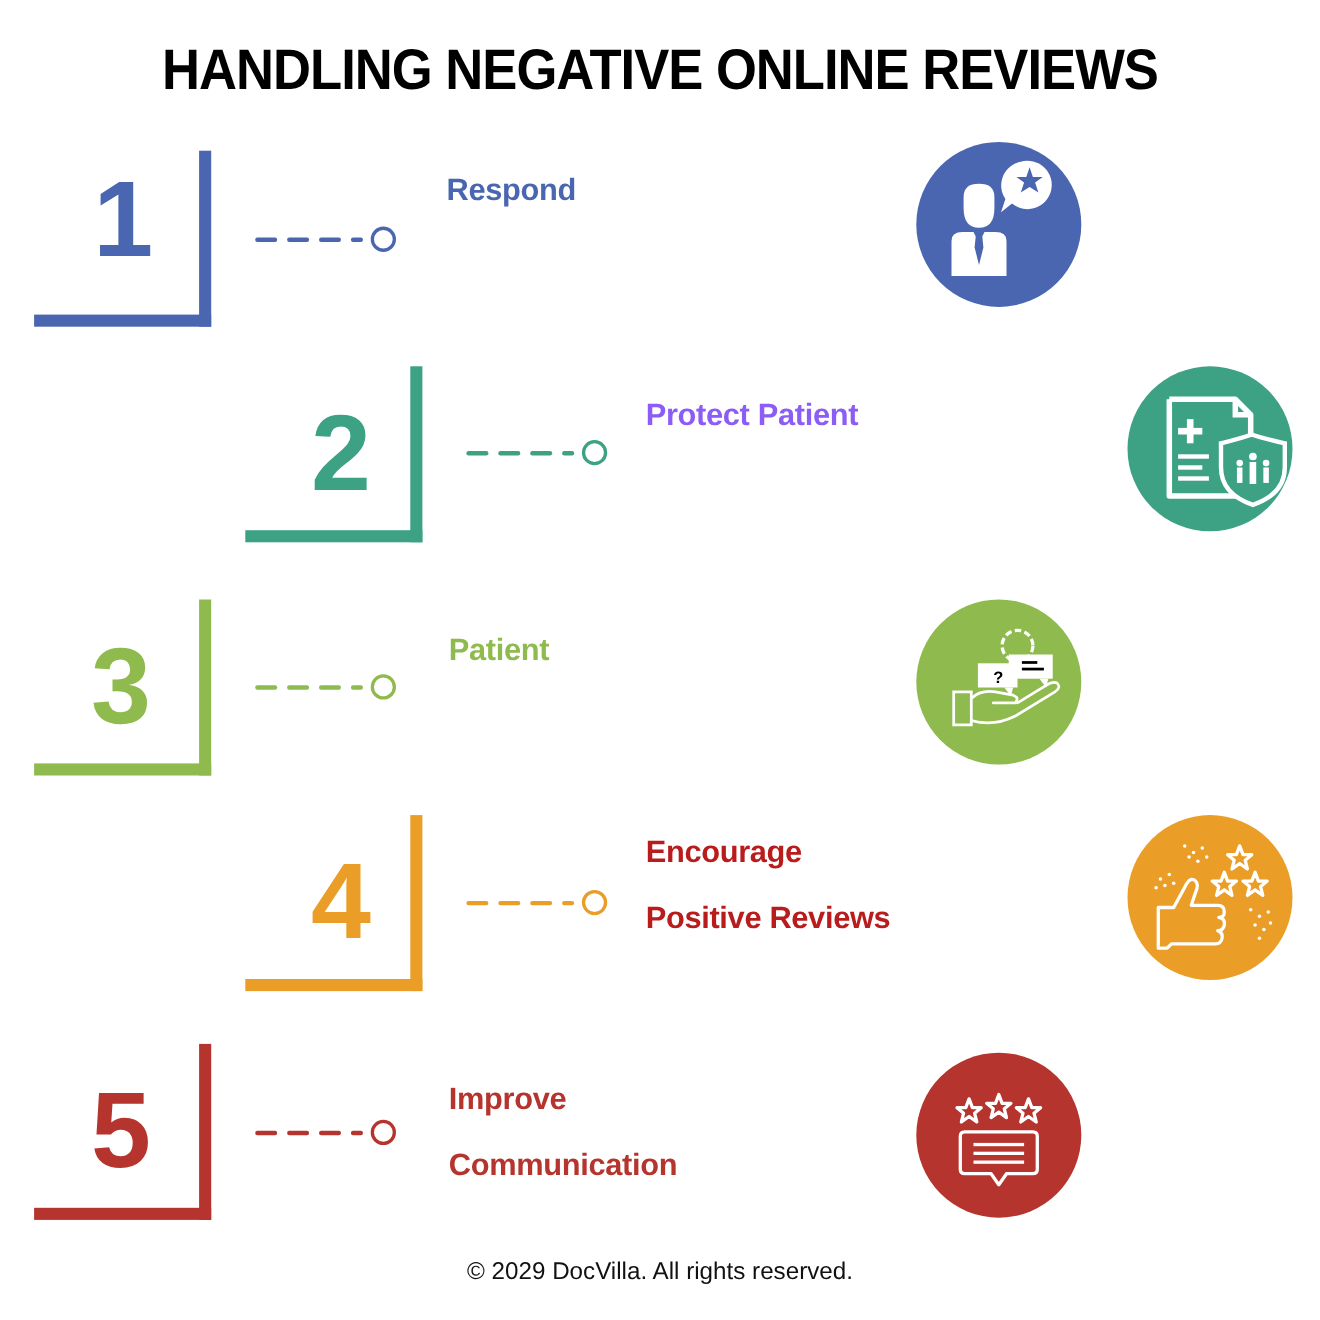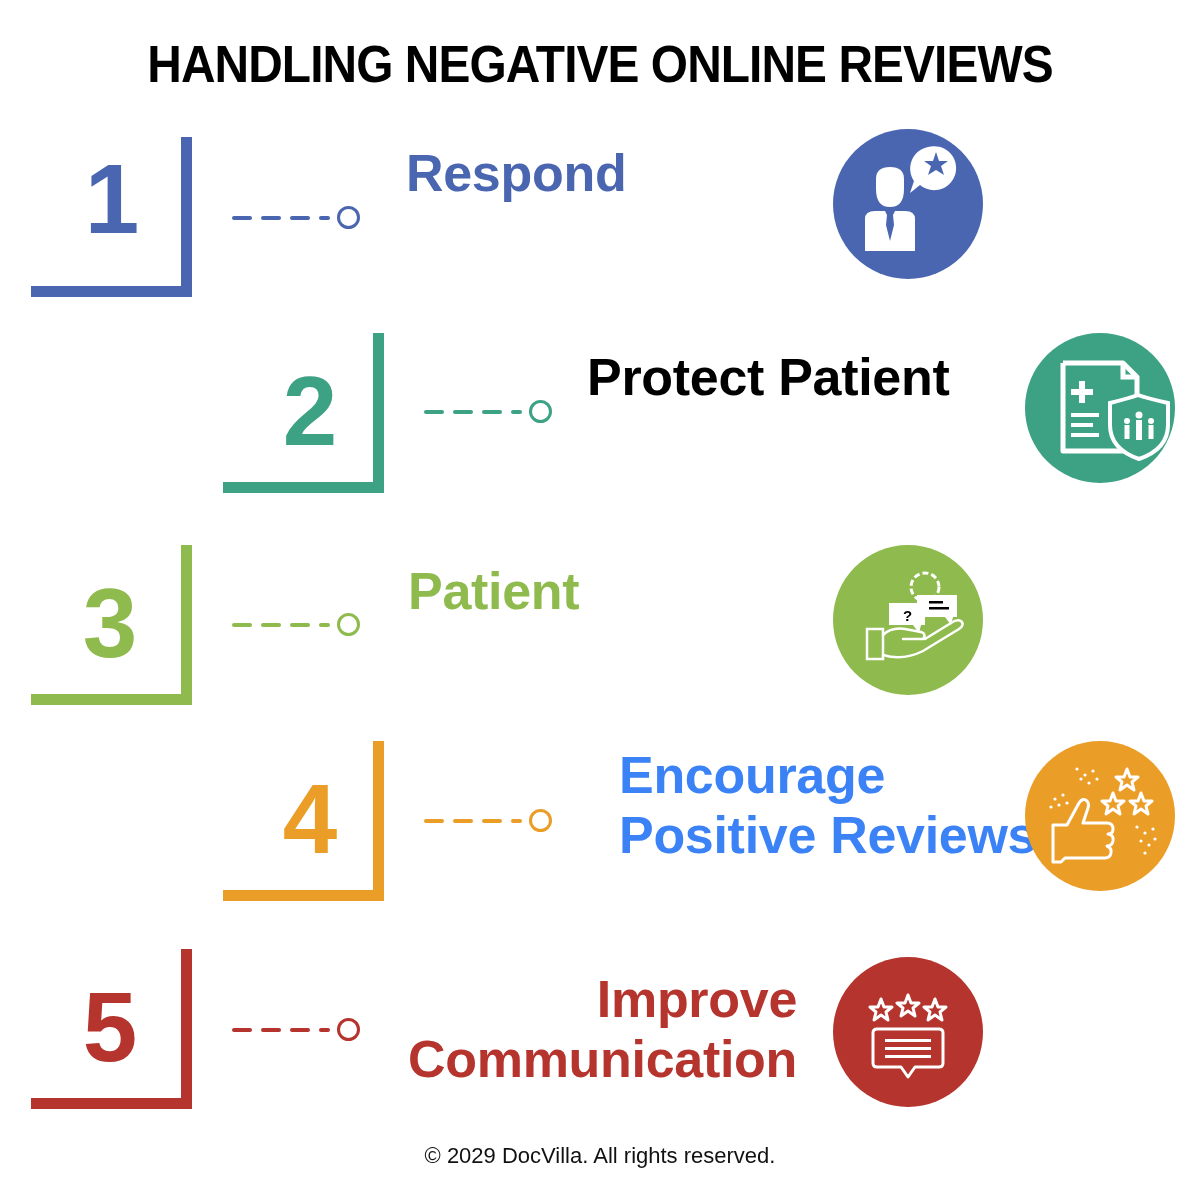--- a/index.html
+++ b/index.html
@@ -7,21 +7,21 @@
   .title { position: absolute; left: 0; top: 32px; width: 1200px; text-align: center; font-family: "Liberation Sans", sans-serif; font-weight: 700; font-size: 52px; letter-spacing: -1px; color: #000; transform: scaleX(0.92); transform-origin: center; line-height: 64px; }
   .step { position: absolute; width: 1200px; height: 165px; left: 0; }
   .bracket { position: absolute; width: 161px; height: 160px; }
   .bracket .v { position: absolute; right: 0; top: 0; width: 11px; height: 160px; }
   .bracket .h { position: absolute; left: 0; bottom: 0; width: 161px; height: 11px; }
   .num { position: absolute; width: 120px; text-align: center; font-weight: 700; font-size: 98px; line-height: 100px; }
   .connector { position: absolute; height: 24px; width: 135px; }
   .dashes { position: absolute; left: 0; top: 10px; width: 100px; height: 4px; }
   .dashes span { position: absolute; top: 0; height: 3.5px; border-radius: 2px; }
   .ring { position: absolute; left: 105px; top: 0; width: 18px; height: 18px; border-radius: 50%; border: 3px solid; background: #fff; box-sizing: border-box; width: 23px; height: 23px; }
-  .label { position: absolute; font-weight: 700; font-size: 52px; line-height: 60px; letter-spacing: -0.3px; white-space: nowrap; }
+  .label { position: absolute; font-weight: 700; font-size: 28px; line-height: 60px; letter-spacing: -0.3px; white-space: nowrap; }
   .icon { position: absolute; width: 150px; height: 150px; border-radius: 50%; }
   .icon svg { position: absolute; left: 0; top: 0; width: 150px; height: 150px; }
   .footer { position: absolute; left: 0; top: 1143px; width: 1200px; text-align: center; font-size: 22px; color: #111; }
 </style>
 </head>
 <body>
 
 <div class="title">HANDLING NEGATIVE ONLINE REVIEWS</div>
 
 <div class="step" style="top:137px;">
@@ -61,21 +61,21 @@
   <div class="num" style="left:250px;top:28px;color:#3da284;">2</div>
   <div class="connector" style="left:424px;top:67px;">
     <div class="dashes">
         <span style="left:0;width:20px;background:#3da284"></span>
         <span style="left:29px;width:20px;background:#3da284"></span>
         <span style="left:58px;width:20px;background:#3da284"></span>
         <span style="left:87px;width:11px;background:#3da284"></span>
       </div>
     <div class="ring" style="border-color:#3da284;"></div>
   </div>
-  <div class="label" style="left:587px;top:14px;color:#000000;">
+  <div class="label" style="left:587px;top:14px;color:#8b5cf6;">
     <div>Protect Patient</div>
   </div>
   <div class="icon" style="left:1025px;top:0px;background:#3da284;">
     <svg viewBox="0 0 150 150">
       <path d="M38 30 h60 l14 14 v22 M38 30 v88 h70" fill="none" stroke="#fff" stroke-width="5" stroke-linejoin="round"></path>
       <path d="M98 30 v14 h14" fill="none" stroke="#fff" stroke-width="5"></path>
       <rect x="54" y="48" width="6" height="22" fill="#fff"></rect>
         <rect x="46" y="56" width="22" height="6" fill="#fff"></rect>
       <rect x="46" y="80" width="28" height="4" fill="#fff"></rect>
         <rect x="46" y="90" width="22" height="4" fill="#fff"></rect>
@@ -133,21 +133,21 @@
   <div class="num" style="left:250px;top:28px;color:#eb9e27;">4</div>
   <div class="connector" style="left:424px;top:68px;">
     <div class="dashes">
         <span style="left:0;width:20px;background:#eb9e27"></span>
         <span style="left:29px;width:20px;background:#eb9e27"></span>
         <span style="left:58px;width:20px;background:#eb9e27"></span>
         <span style="left:87px;width:11px;background:#eb9e27"></span>
       </div>
     <div class="ring" style="border-color:#eb9e27;"></div>
   </div>
-  <div class="label" style="left:587px;top:4px;color:#3b82f6;margin-left:32px;">
+  <div class="label" style="left:587px;top:4px;color:#b91c1c;">
     <div>Encourage</div>
     <div>Positive Reviews</div>
   </div>
   <div class="icon" style="left:1025px;top:0px;background:#eb9e27;">
     <svg viewBox="0 0 150 150">
       <g fill="none" stroke="#fff" stroke-width="3" stroke-linejoin="round">
         <polygon points="102,28 105,36 113,36 107,41 109,49 102,44 95,49 97,41 91,36 99,36"></polygon>
         <polygon points="88,52 91,60 99,60 93,65 95,73 88,68 81,73 83,65 77,60 85,60"></polygon>
         <polygon points="116,52 119,60 127,60 121,65 123,73 116,68 109,73 111,65 105,60 113,60"></polygon>
         <path d="M28 84 h14 l12 -22 q4 -6 8 -2 q3 3 0 10 l-4 12 h24 q6 0 6 6 q0 5 -5 5 q6 1 5 7 q-1 5 -6 5 q5 2 4 7 q-1 5 -6 5 h-40 l-4 4 h-8z"></path>
@@ -184,21 +184,21 @@
   <div class="num" style="left:50px;top:28px;color:#b5342d;">5</div>
   <div class="connector" style="left:232px;top:69px;">
     <div class="dashes">
         <span style="left:0;width:20px;background:#b5342d"></span>
         <span style="left:29px;width:20px;background:#b5342d"></span>
         <span style="left:58px;width:20px;background:#b5342d"></span>
         <span style="left:87px;width:11px;background:#b5342d"></span>
       </div>
     <div class="ring" style="border-color:#b5342d;"></div>
   </div>
-  <div class="label" style="left:408px;top:20px;color:#b5342d;text-align:right;">
+  <div class="label" style="left:408px;top:20px;color:#b5342d;">
     <div>Improve</div>
     <div>Communication</div>
   </div>
   <div class="icon" style="left:833px;top:8px;background:#b5342d;">
     <svg viewBox="0 0 150 150">
       <g fill="none" stroke="#fff" stroke-width="3" stroke-linejoin="round">
         <polygon points="48,42 51,50 59,50 53,55 55,63 48,58 41,63 43,55 37,50 45,50"></polygon>
         <polygon points="75,38 78,46 86,46 80,51 82,59 75,54 68,59 70,51 64,46 72,46"></polygon>
         <polygon points="102,42 105,50 113,50 107,55 109,63 102,58 95,63 97,55 91,50 99,50"></polygon>
         <path d="M44 72 h62 q4 0 4 4 v30 q0 4 -4 4 h-24 l-7 10 l-7 -10 h-24 q-4 0 -4 -4 v-30 q0 -4 4 -4z"></path>

